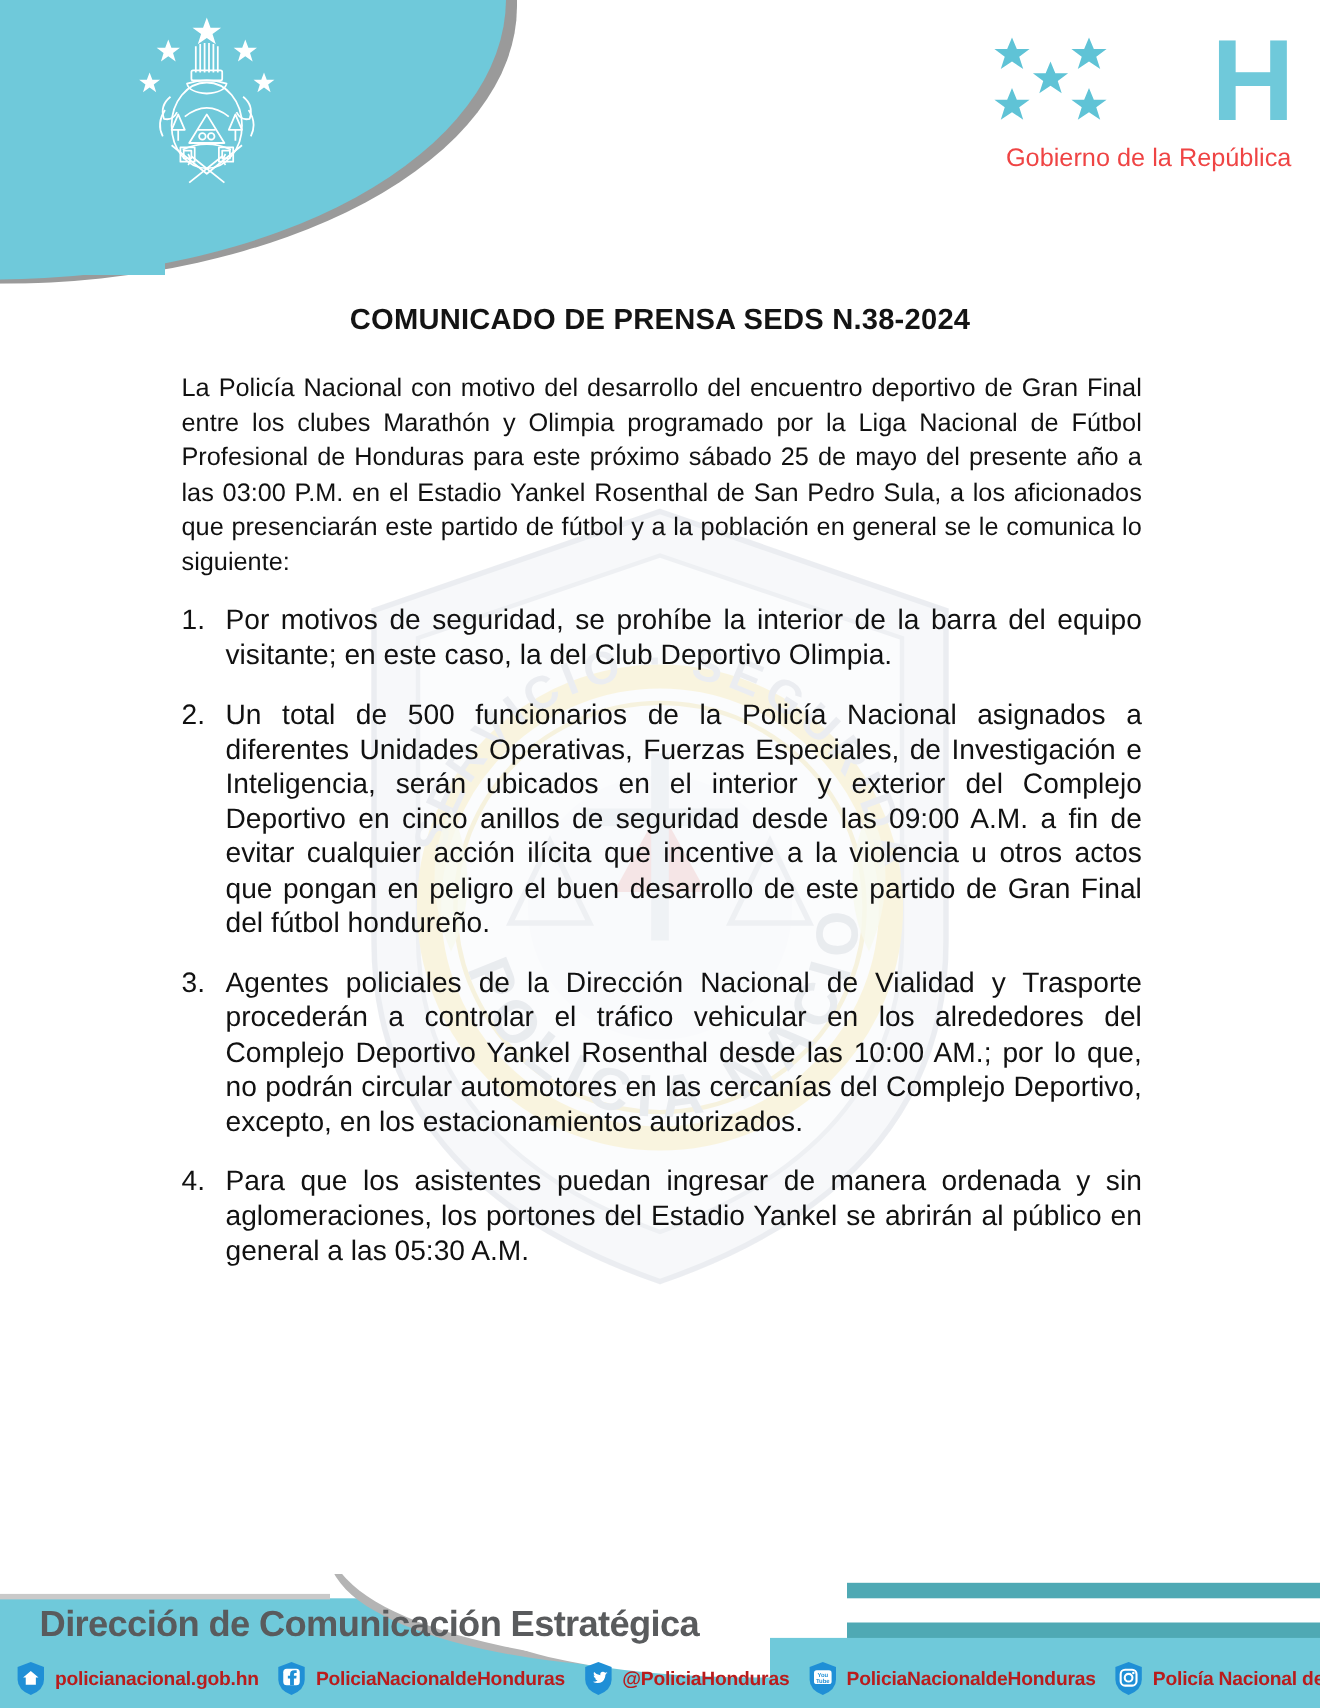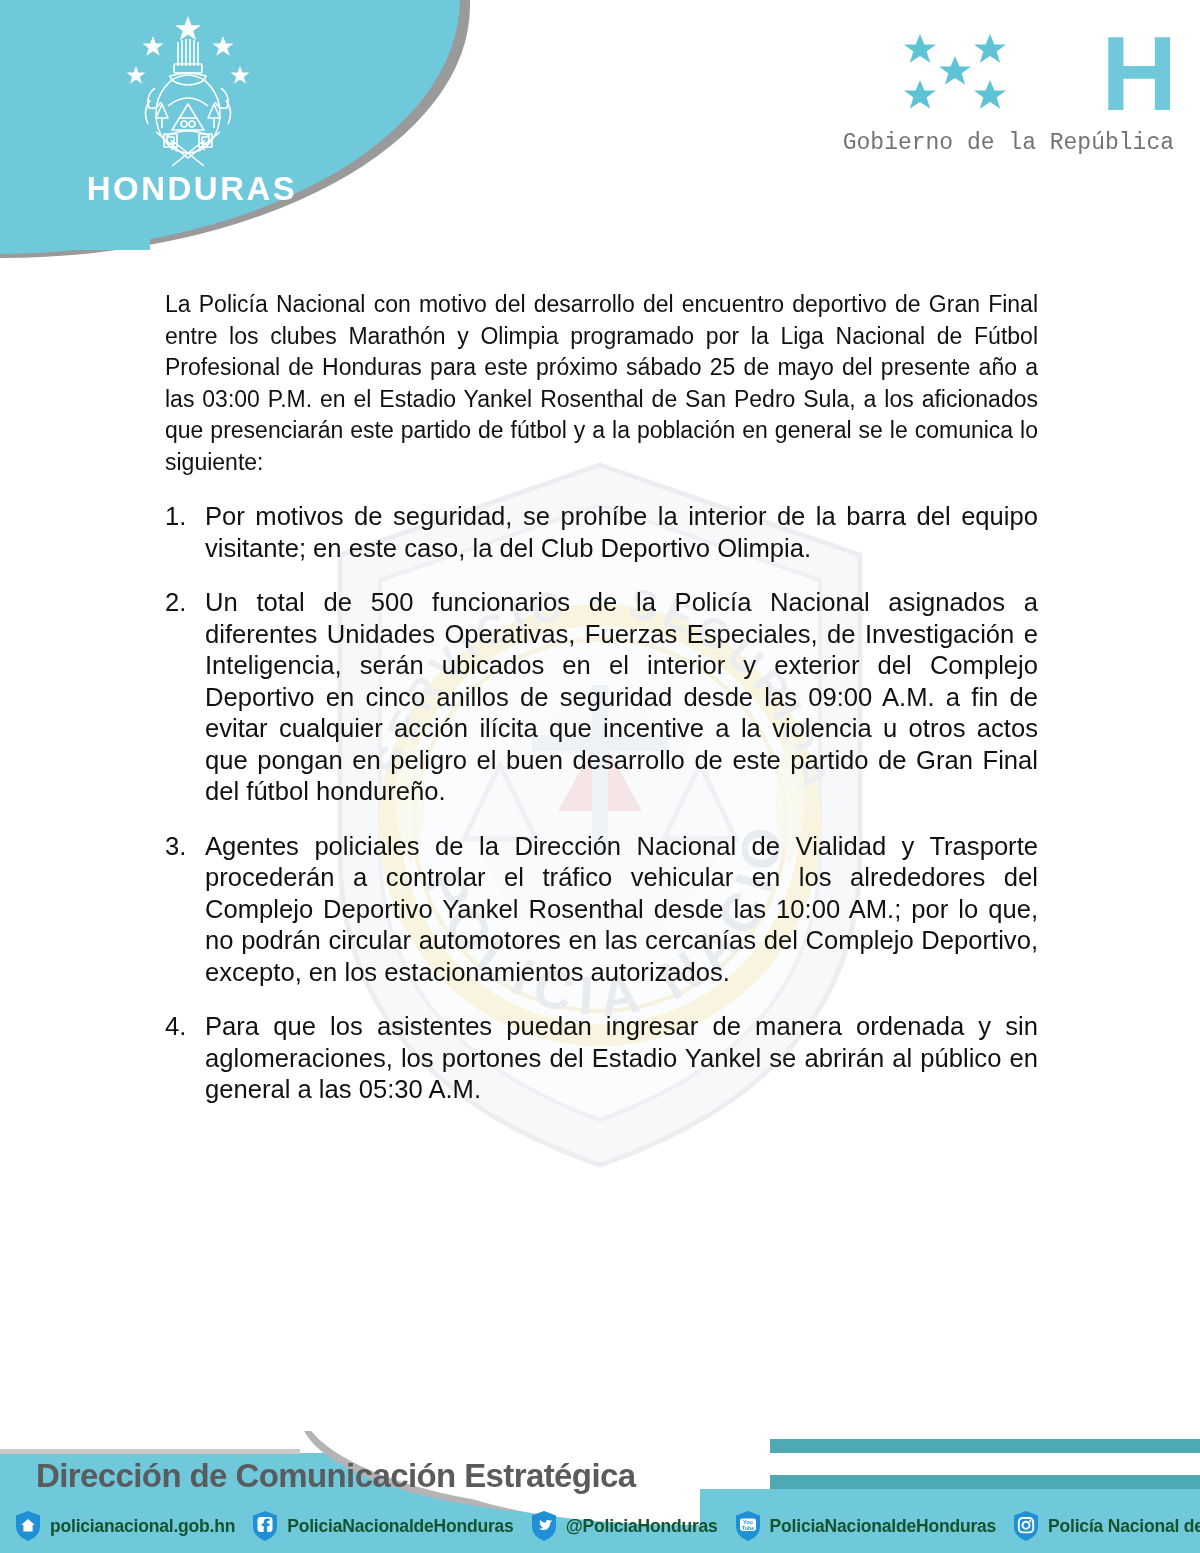--- a/index.html
+++ b/index.html
@@ -99,23 +99,23 @@
   .seg-word {
     font-size: 61px;
     line-height: 58px;
     color: #8e8e8e;
     font-weight: normal;
     letter-spacing: -1px;
     margin-top: 4px;
     padding-right: 6px;
   }
   .seg-sub {
-    font-family: Liberation Mono, monospace;
+    font-family: Liberation Sans, sans-serif;
     font-size: 23px;
-    color: #737373;
+    color: #ef4444;
     margin-top: 8px;
     padding-right: 8px;
   }
 
   
   #watermark {
     position: absolute;
     left: 300px;
     top: 435px;
     width: 600px;
@@ -263,21 +263,21 @@
   }
   .social-item .shield {
     width: 28px;
     height: 32px;
     flex: 0 0 auto;
     margin-right: 8px;
   }
   .social-item .handle {
     font-size: 17.5px;
     font-weight: bold;
-    color: #14532d;
+    color: #b91c1c;
     white-space: nowrap;
     letter-spacing: -0.2px;
   }
   .footer-topline {
     position: absolute;
     left: 0; top: 18px;
     width: 300px; height: 5px;
     background: #c9c9c9;
   }
 </style>
@@ -336,21 +336,20 @@
         <rect x="91" y="120" width="13" height="13"></rect>
         <rect x="59" y="123" width="7" height="7"></rect>
         <rect x="94" y="123" width="7" height="7"></rect>
         <line x1="66" y1="128" x2="96" y2="152"></line>
         <line x1="94" y1="128" x2="64" y2="152"></line>
         <path d="M63 126 q4 6 0 10"></path>
         <path d="M97 126 q-4 6 0 10"></path>
       </svg>
     </div>
 
-    <div id="honduras-wordmark">HONDURAS</div>
 
     <div id="seguridad-logo">
       <div class="seg-top">
         <div class="seg-stars">
           <svg viewBox="0 0 130 90" width="130" height="90">
             <g fill="#5fc3d6">
               <polygon points="18,4 22.4,14.6 34,14.6 24.6,21.6 28.2,32.8 18,26 7.8,32.8 11.4,21.6 2,14.6 13.6,14.6"></polygon>
               <polygon points="88,4 92.4,14.6 104,14.6 94.6,21.6 98.2,32.8 88,26 77.8,32.8 81.4,21.6 72,14.6 83.6,14.6"></polygon>
               <polygon points="53,26 57.4,36.6 69,36.6 59.6,43.6 63.2,54.8 53,48 42.8,54.8 46.4,43.6 37,36.6 48.6,36.6"></polygon>
               <polygon points="18,50 22.4,60.6 34,60.6 24.6,67.6 28.2,78.8 18,72 7.8,78.8 11.4,67.6 2,60.6 13.6,60.6"></polygon>
@@ -393,20 +392,21 @@
       <text font-family="Liberation Sans, sans-serif" font-size="54" font-weight="bold" fill="#7e8ca1" letter-spacing="10">
         <textPath href="#arcBot" startOffset="8%">POLICIA NACIONAL</textPath>
       </text>
 
       <path d="M110 300 q-30 60 0 130 q30 -60 0 -130 z" fill="#d4dd9a" opacity="0.8"></path>
       <path d="M490 300 q30 60 0 130 q-30 -60 0 -130 z" fill="#d4dd9a" opacity="0.8"></path>
     </svg>
   </div>
 
   <div id="doc-body">
+    <div id="doc-title">COMUNICADO DE PRENSA SEDS N.38-2024</div>
     <p id="intro-paragraph">La Policía Nacional con motivo del desarrollo del encuentro deportivo de Gran Final entre los clubes Marathón y Olimpia programado por la Liga Nacional de Fútbol Profesional de Honduras para este próximo sábado 25 de mayo del presente año a las 03:00 P.M. en el Estadio Yankel Rosenthal de San Pedro Sula, a los aficionados que presenciarán este partido de fútbol y a la población en general se le comunica lo siguiente:</p>
     <ol id="clause-list">
       <li>
         <span class="num">1.</span>
         <span>Por motivos de seguridad, se prohíbe la interior de la barra del equipo visitante; en este caso, la del Club Deportivo Olimpia.</span>
       </li>
       <li>
         <span class="num">2.</span>
         <span>Un total de 500 funcionarios de la Policía Nacional asignados a diferentes Unidades Operativas, Fuerzas Especiales, de Investigación e Inteligencia, serán ubicados en el interior y exterior del Complejo Deportivo en cinco anillos de seguridad desde las 09:00 A.M. a fin de evitar cualquier acción ilícita que incentive a la violencia u otros actos que pongan en peligro el buen desarrollo de este partido de Gran Final del fútbol hondureño.</span>
       </li>

